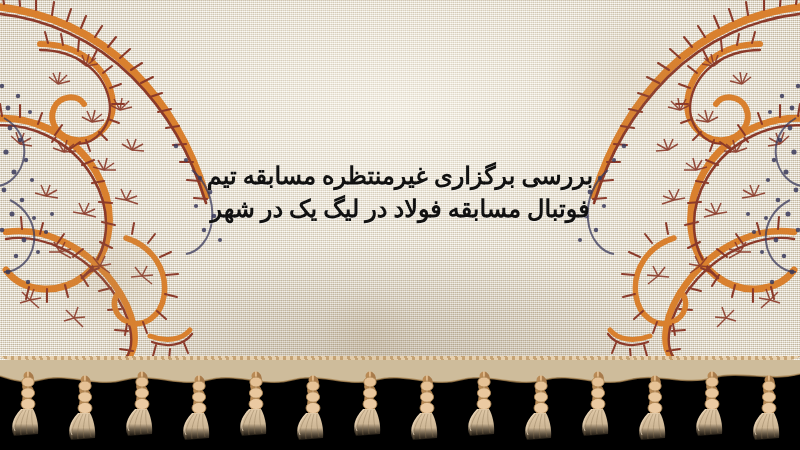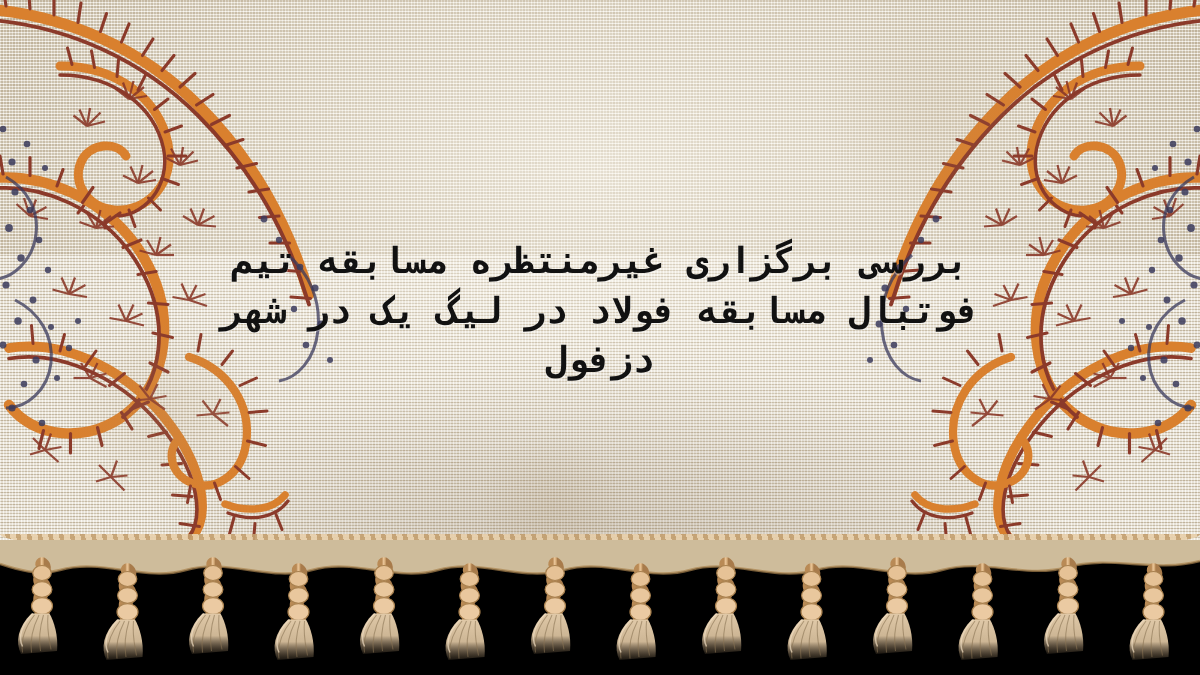--- a/index.html
+++ b/index.html
@@ -4,21 +4,21 @@
 <title>Pateh Textile Banner</title>
 <style>
   html,body{margin:0;padding:0;background:#000;}
   *{box-sizing:border-box;}
 
   #stage{
     position:relative;
     width:800px; height:450px;
     overflow:hidden;
     background:#000;
-    font-family:Liberation Mono, monospace;
+    font-family:Liberation Serif, serif;
   }
 
   
   #fabric{
     position:absolute; left:0; top:0;
     width:800px; height:374px;
     overflow:hidden;
     background-color:#e4dcc8;
     background-image:
       
@@ -609,21 +609,20 @@
         </g>
       </svg>
     </div>
 
     <div id="selvage"></div>
   </div>
 
   <div id="headline">
     <span class="ln ln1">بررسی برگزاری غیرمنتظره مسابقه تیم</span>
     <span class="ln ln2">فوتبال مسابقه فولاد در لیگ یک در شهر</span>
-    <span class="ln ln3">دزفول</span>
   </div>
 
   <div id="fringe">
     <svg viewBox="0 0 800 90" preserveAspectRatio="none" aria-hidden="true">
       <defs>
         <linearGradient id="cordG" x1="0" y1="0" x2="1" y2="0">
           <stop offset="0%" stop-color="#b98a55"></stop>
           <stop offset="40%" stop-color="#ecc79a"></stop>
           <stop offset="75%" stop-color="#d2a874"></stop>
           <stop offset="100%" stop-color="#a87b4b"></stop>

